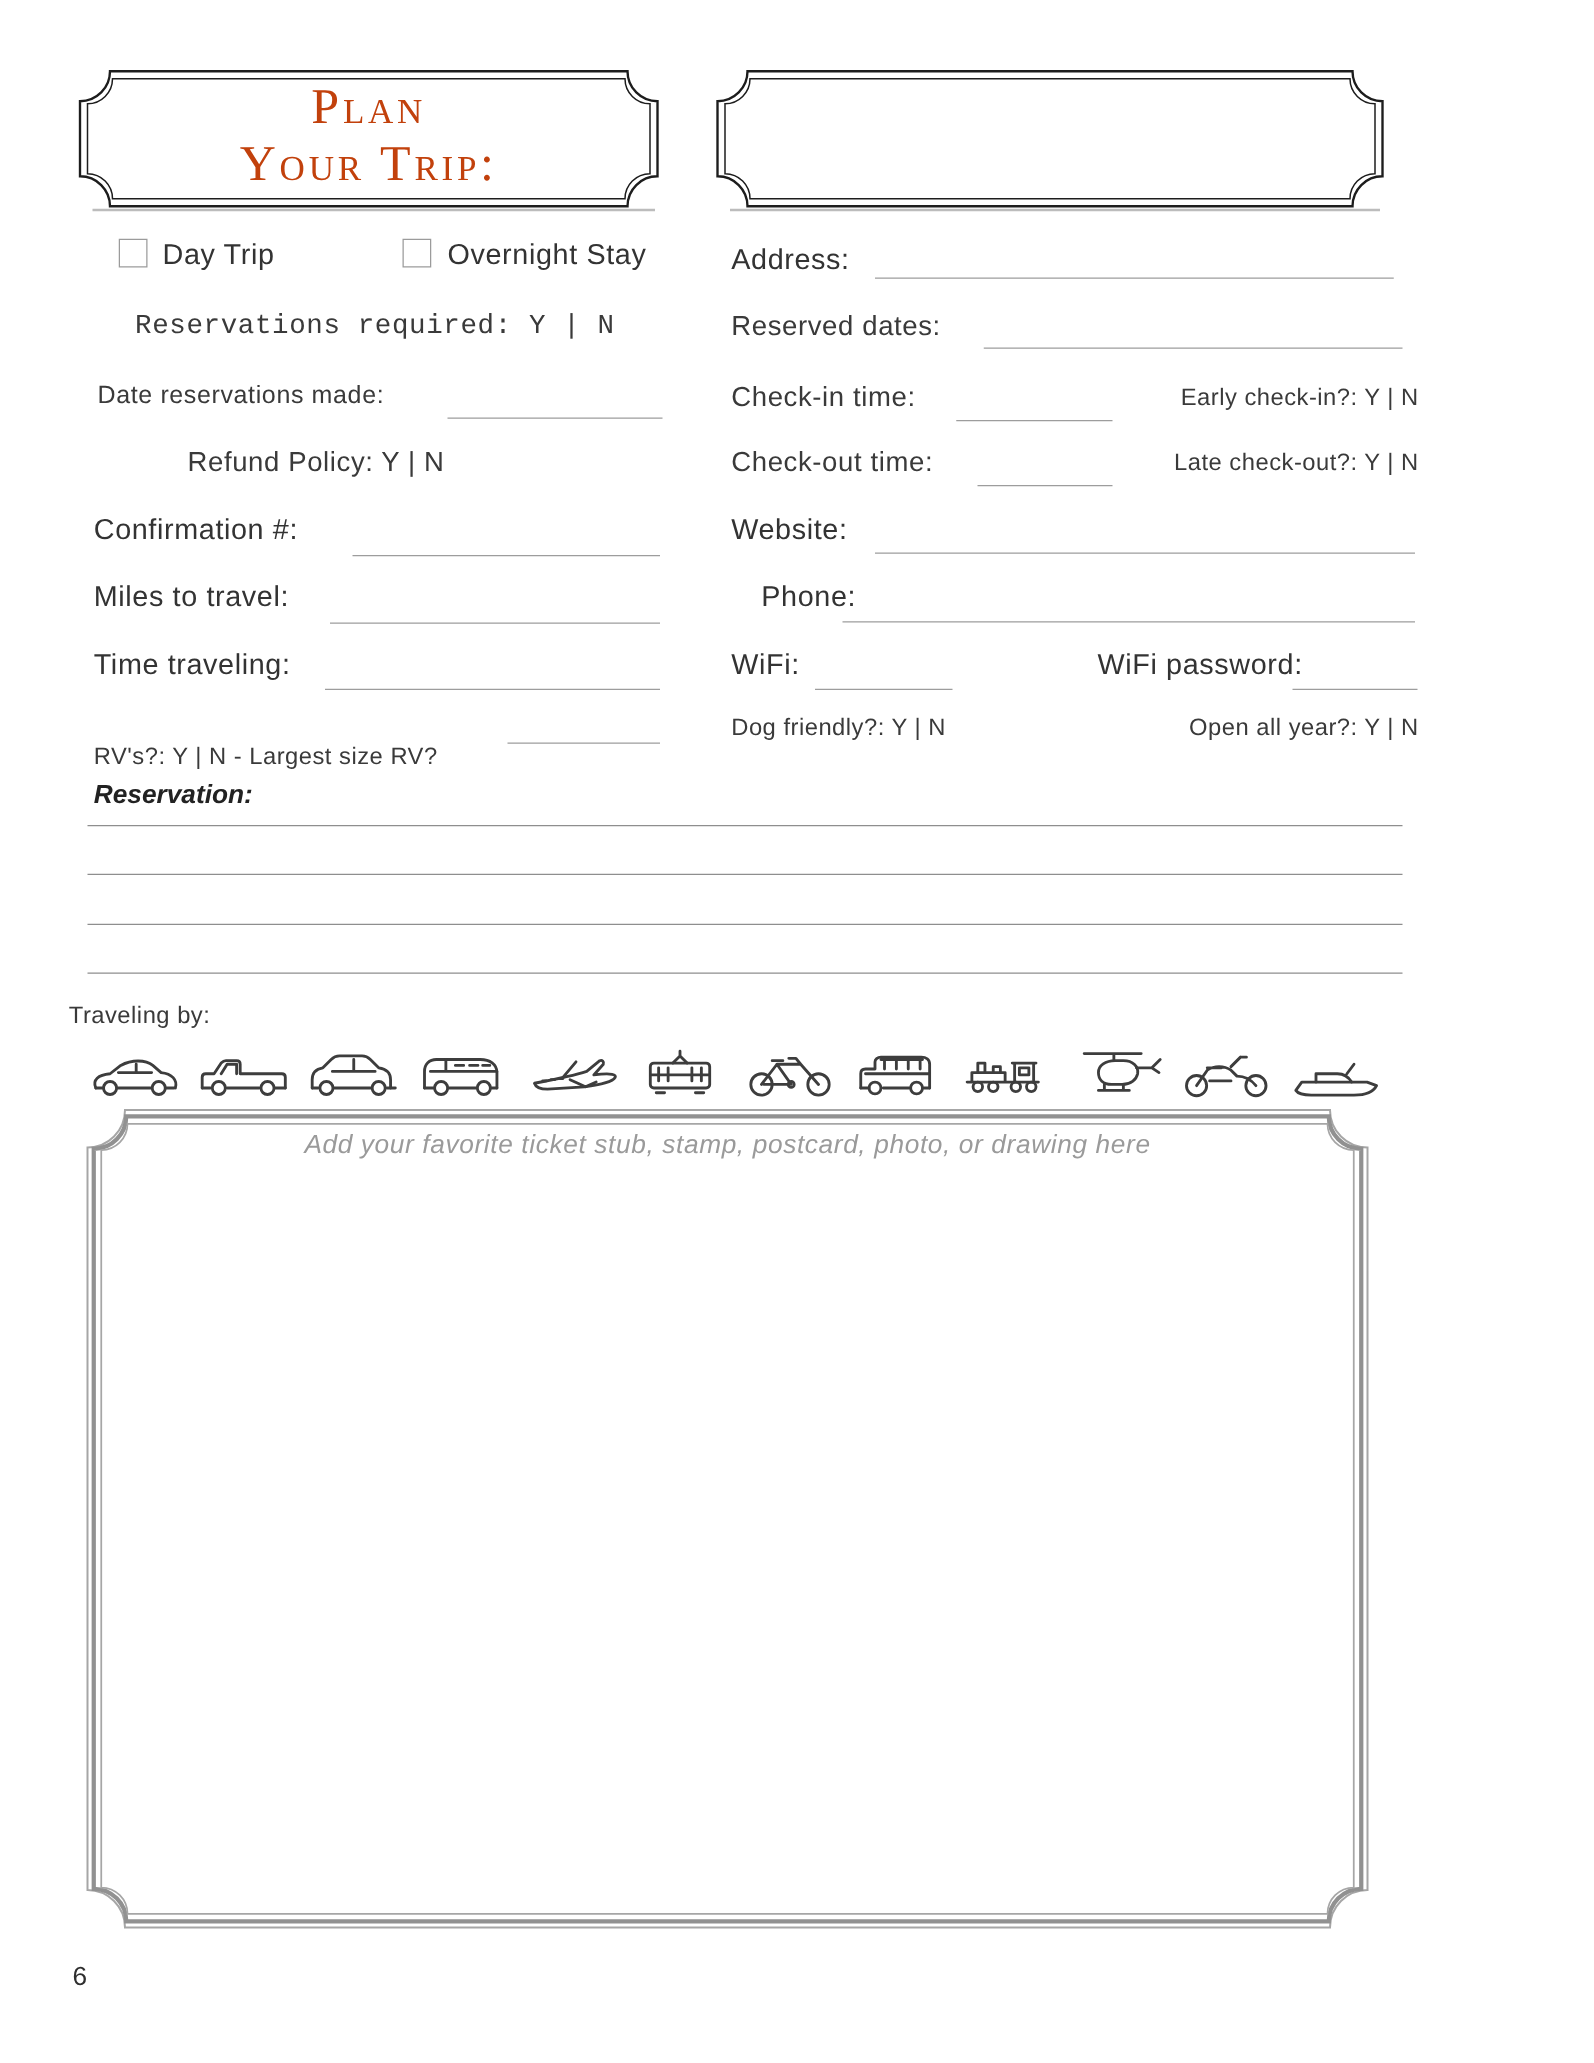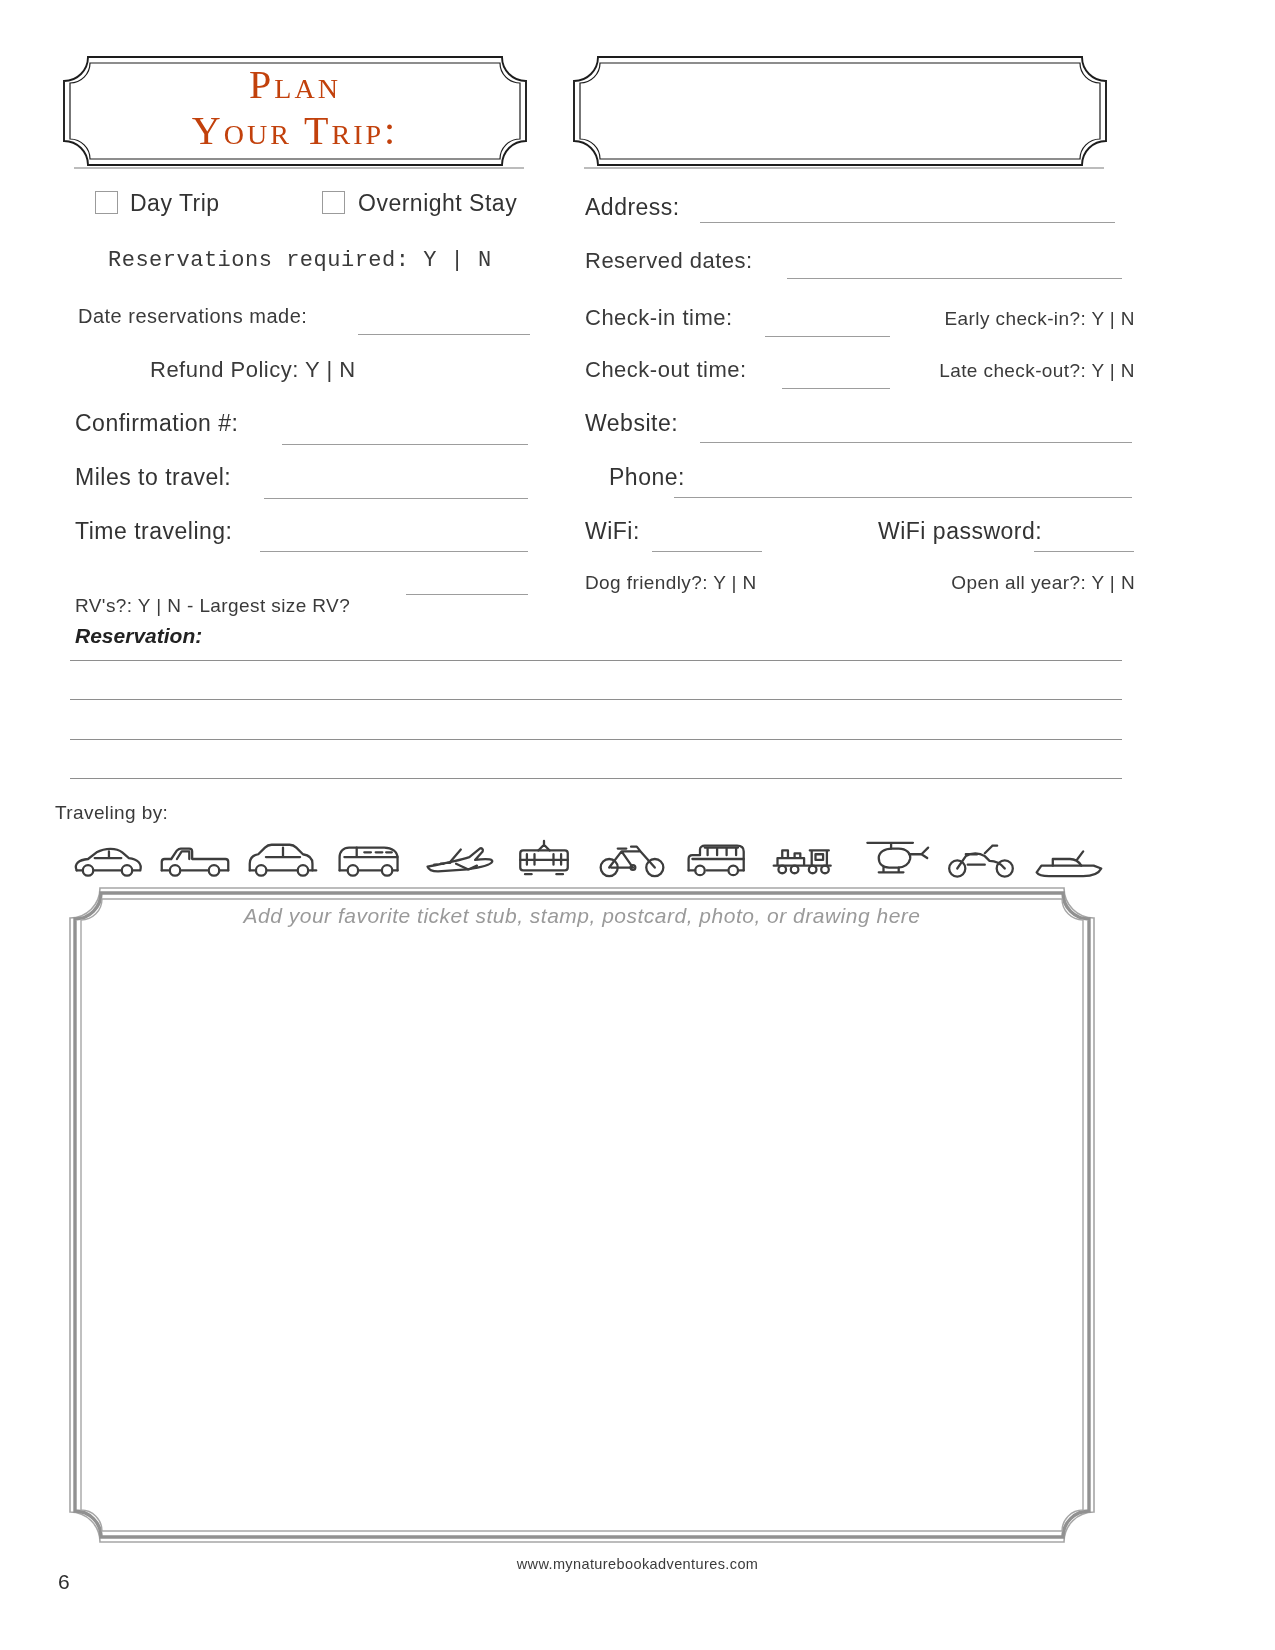--- a/index.html
+++ b/index.html
@@ -181,16 +181,15 @@
     </svg>
   </div>
 
   <svg class="abs" style="left:68px;top:886px;" width="1028" height="658" viewBox="0 0 1028 658">
     <path class="frame-gray" stroke="#a6a6a6" stroke-width="1.6" d="M32,2 H996 A30,30 0 0 0 1026,32 V626 A30,30 0 0 0 996,656 H32 A30,30 0 0 0 2,626 V32 A30,30 0 0 0 32,2 Z"></path>
     <path class="frame-gray" stroke="#919191" stroke-width="3.4" d="M33,7 H995 A26,26 0 0 0 1021,33 V625 A26,26 0 0 0 995,651 H33 A26,26 0 0 0 7,625 V33 A26,26 0 0 0 33,7 Z"></path>
     <path class="frame-gray" stroke="#a6a6a6" stroke-width="1.4" d="M34,13 H994 A21,21 0 0 0 1015,34 V624 A21,21 0 0 0 994,645 H34 A21,21 0 0 0 13,624 V34 A21,21 0 0 0 34,13 Z"></path>
   </svg>
   <div class="abs caption" style="left:68px;top:904px;width:1028px;">Add your favorite ticket stub, stamp, postcard, photo, or drawing here</div>
 
-  <div class="abs footer-url" style="left:0;top:1556px;width:1275px;">www.mynaturebookadventures.com</div>
   <span class="abs pagenum" style="left:58px;top:1570px;">6</span>
 
 </div>
 
 </body></html>

